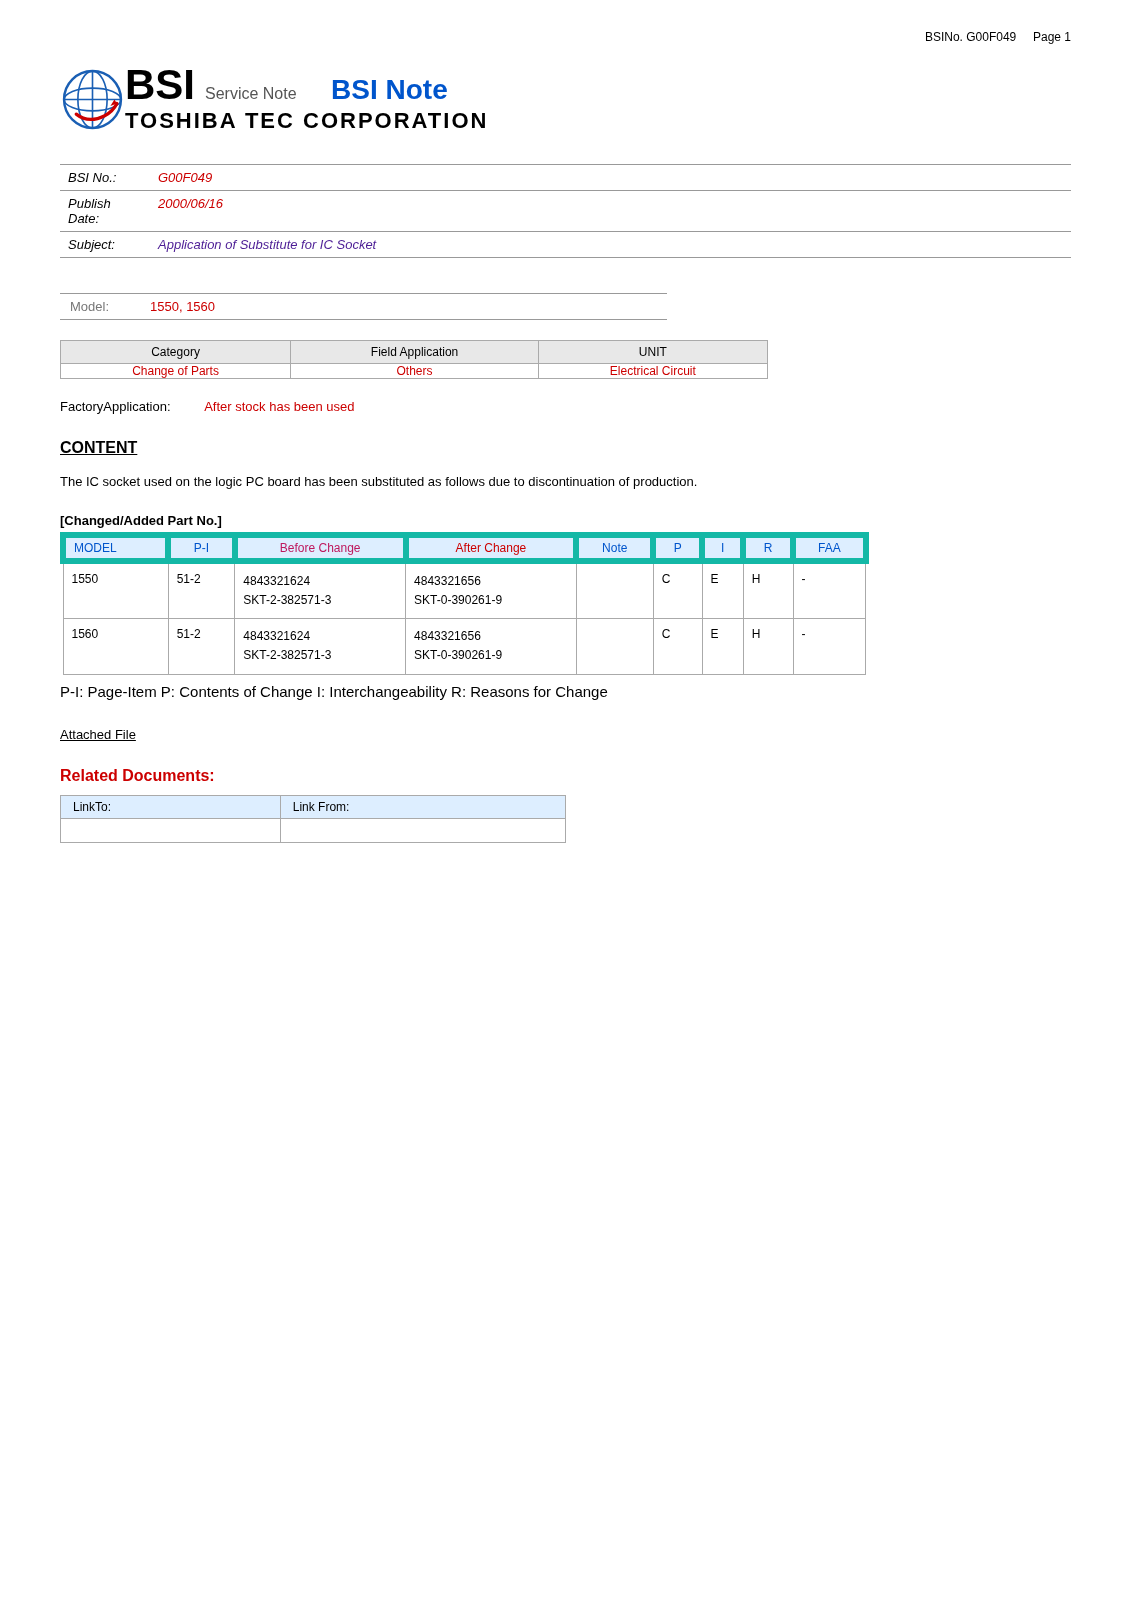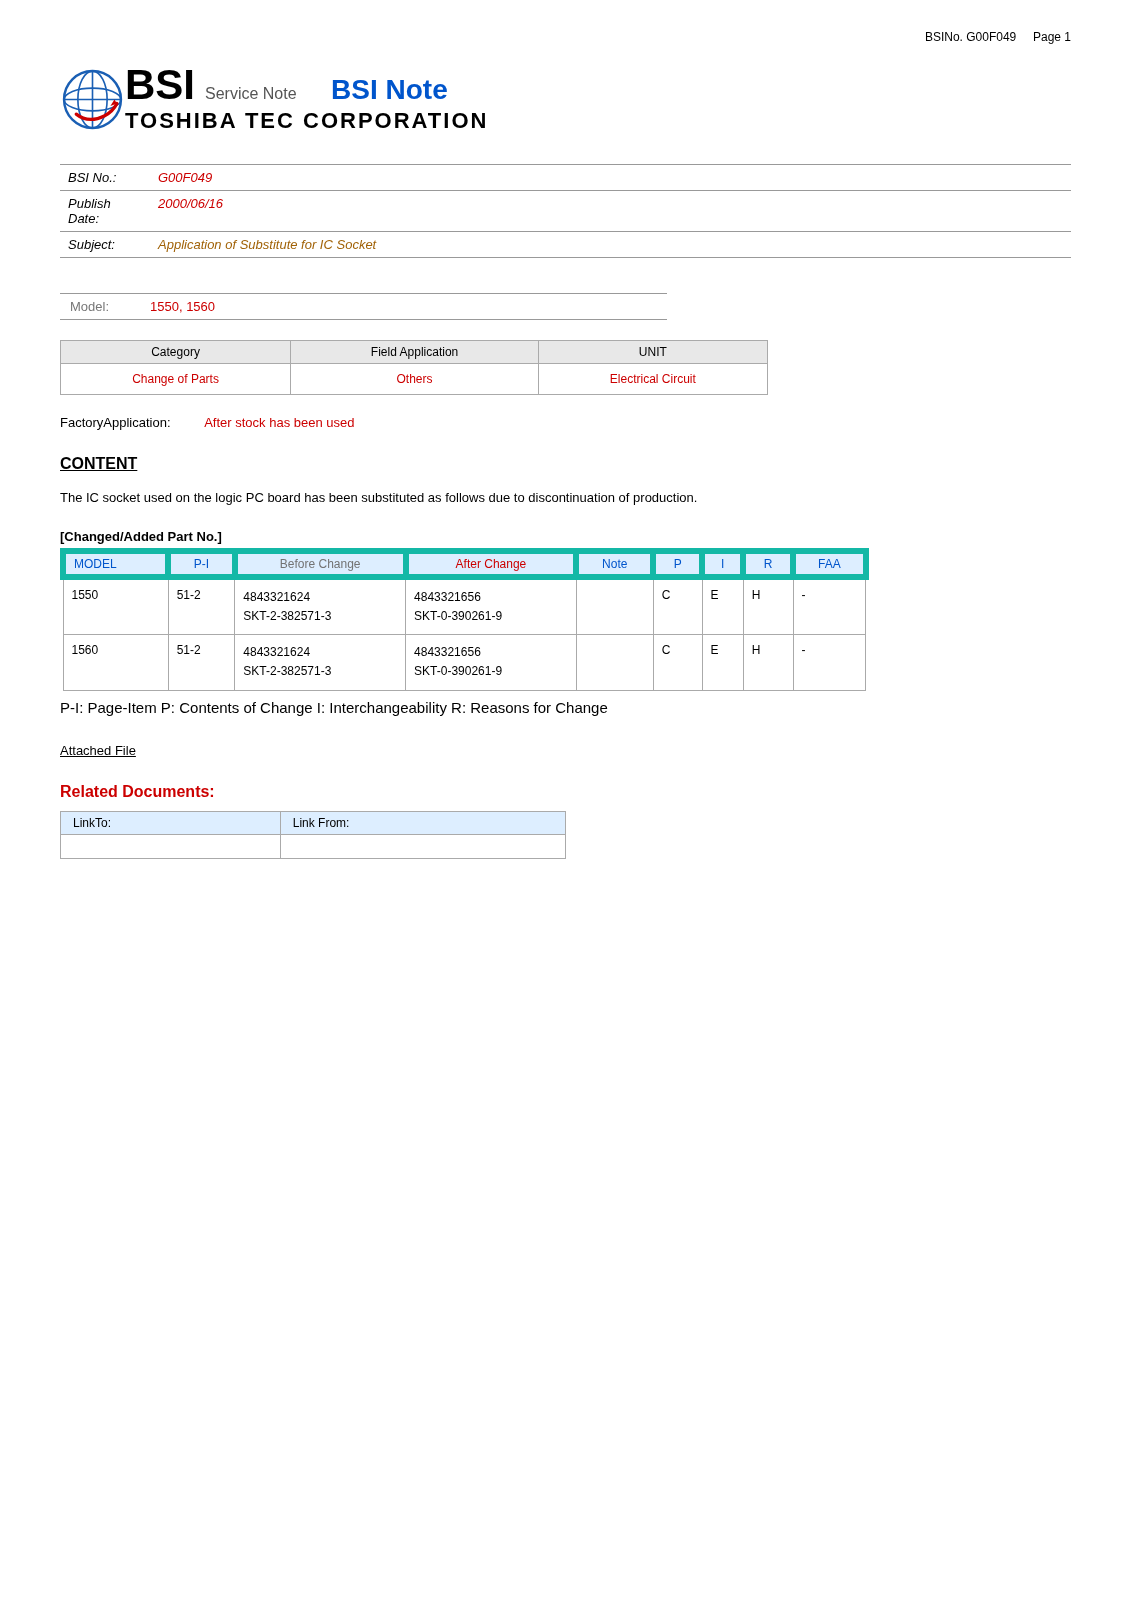--- a/index.html
+++ b/index.html
@@ -82,21 +82,21 @@
     }
     .info-table .label-cell {
       width: 90px;
       font-weight: normal;
       white-space: nowrap;
     }
     .info-table .value-cell {
       color: #cc0000;
     }
     .info-table .subject-value {
-      color: #a16207;
+      color: #4c1d95;
     }
 
     
     .model-table {
       width: 60%;
       border-collapse: collapse;
       margin-bottom: 20px;
     }
     .model-table td {
       padding: 5px 10px;
@@ -120,21 +120,21 @@
     .category-table th {
       background: #e8e8e8;
       border: 1px solid #aaa;
       padding: 4px 16px;
       font-weight: normal;
       text-align: center;
       font-size: 12px;
     }
     .category-table td {
       border: 1px solid #aaa;
-      padding: 8px 12px;
+      padding: 0 12px;
       text-align: center;
       font-size: 12px;
       color: #cc0000;
     }
 
     
     .factory-app {
       margin: 15px 0 25px 0;
       font-size: 13px;
     }
@@ -343,21 +343,21 @@
 <p class="body-text">The IC socket used on the logic PC board has been substituted as follows due to discontinuation of production.</p>
 
 
 <div class="changed-heading">[Changed/Added Part No.]</div>
 
 <table class="parts-table">
   <thead>
     <tr>
       <th class="left-align" style="color:#0055cc;">MODEL</th>
       <th style="color:#0055cc;">P-I</th>
-      <th style="color:#737373;">Before Change</th>
+      <th style="color:#be185d;">Before Change</th>
       <th style="color:#cc0000;">After Change</th>
       <th>Note</th>
       <th>P</th>
       <th>I</th>
       <th>R</th>
       <th>FAA</th>
     </tr>
   </thead>
   <tbody>
     <tr>

